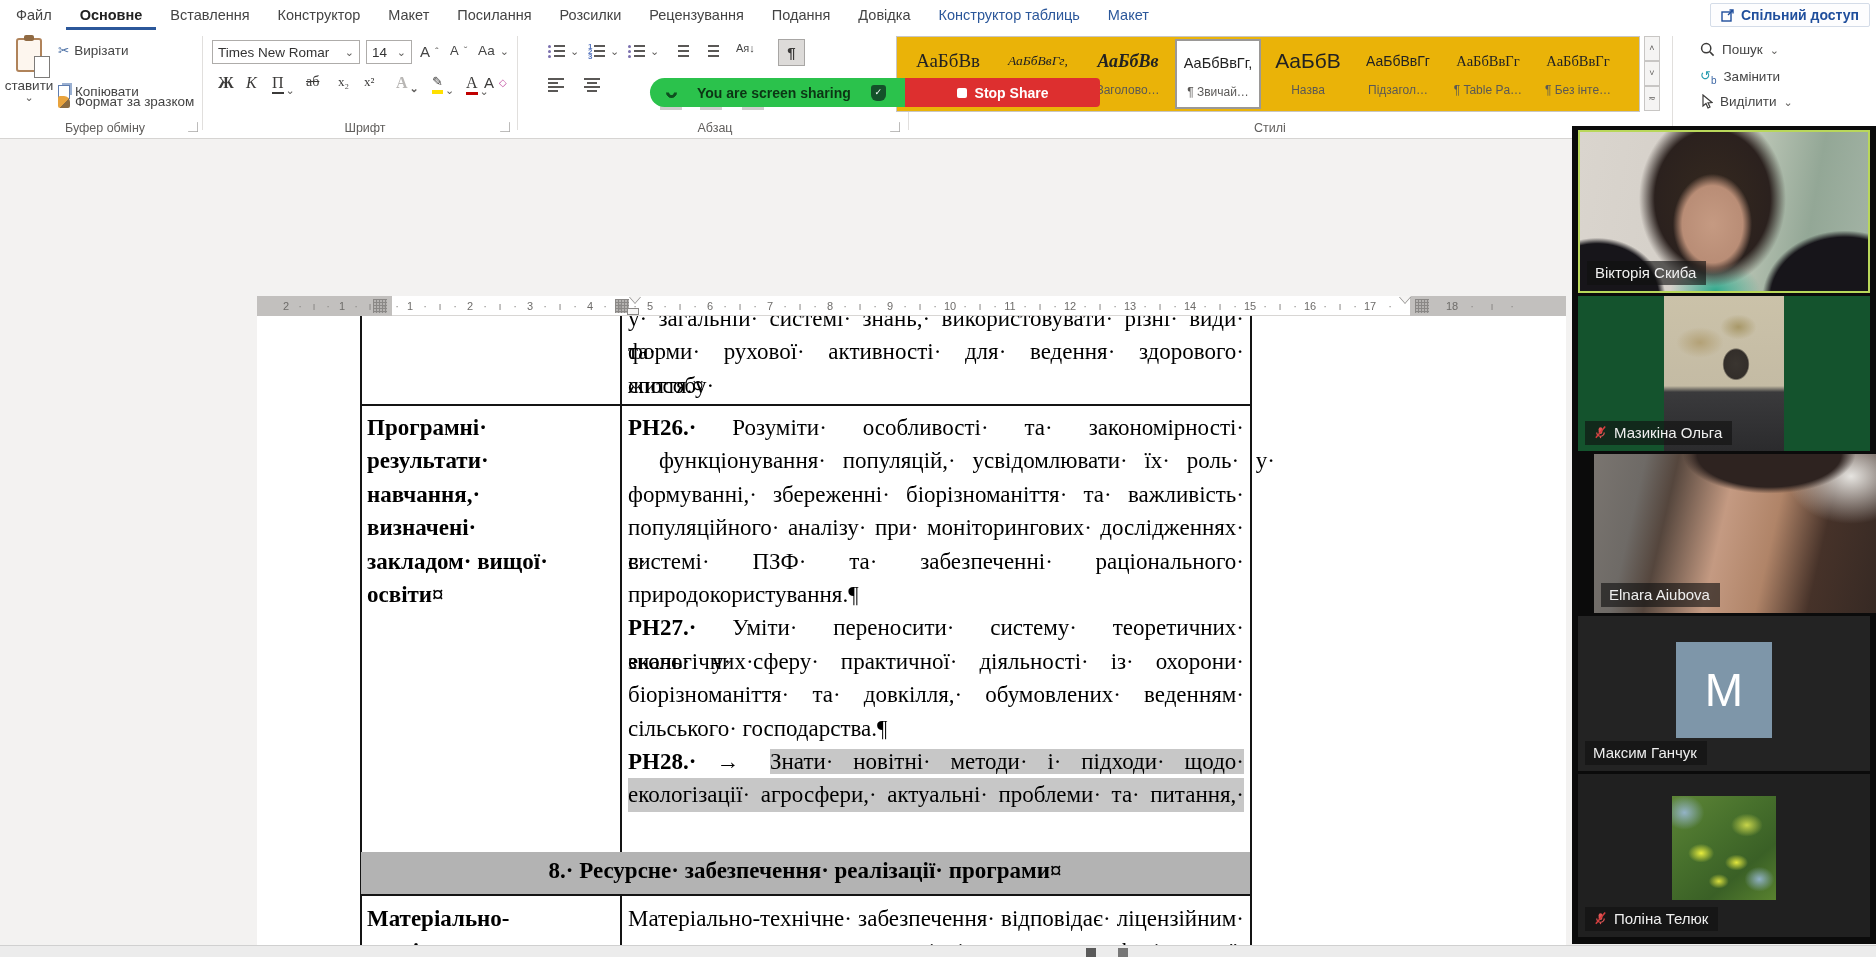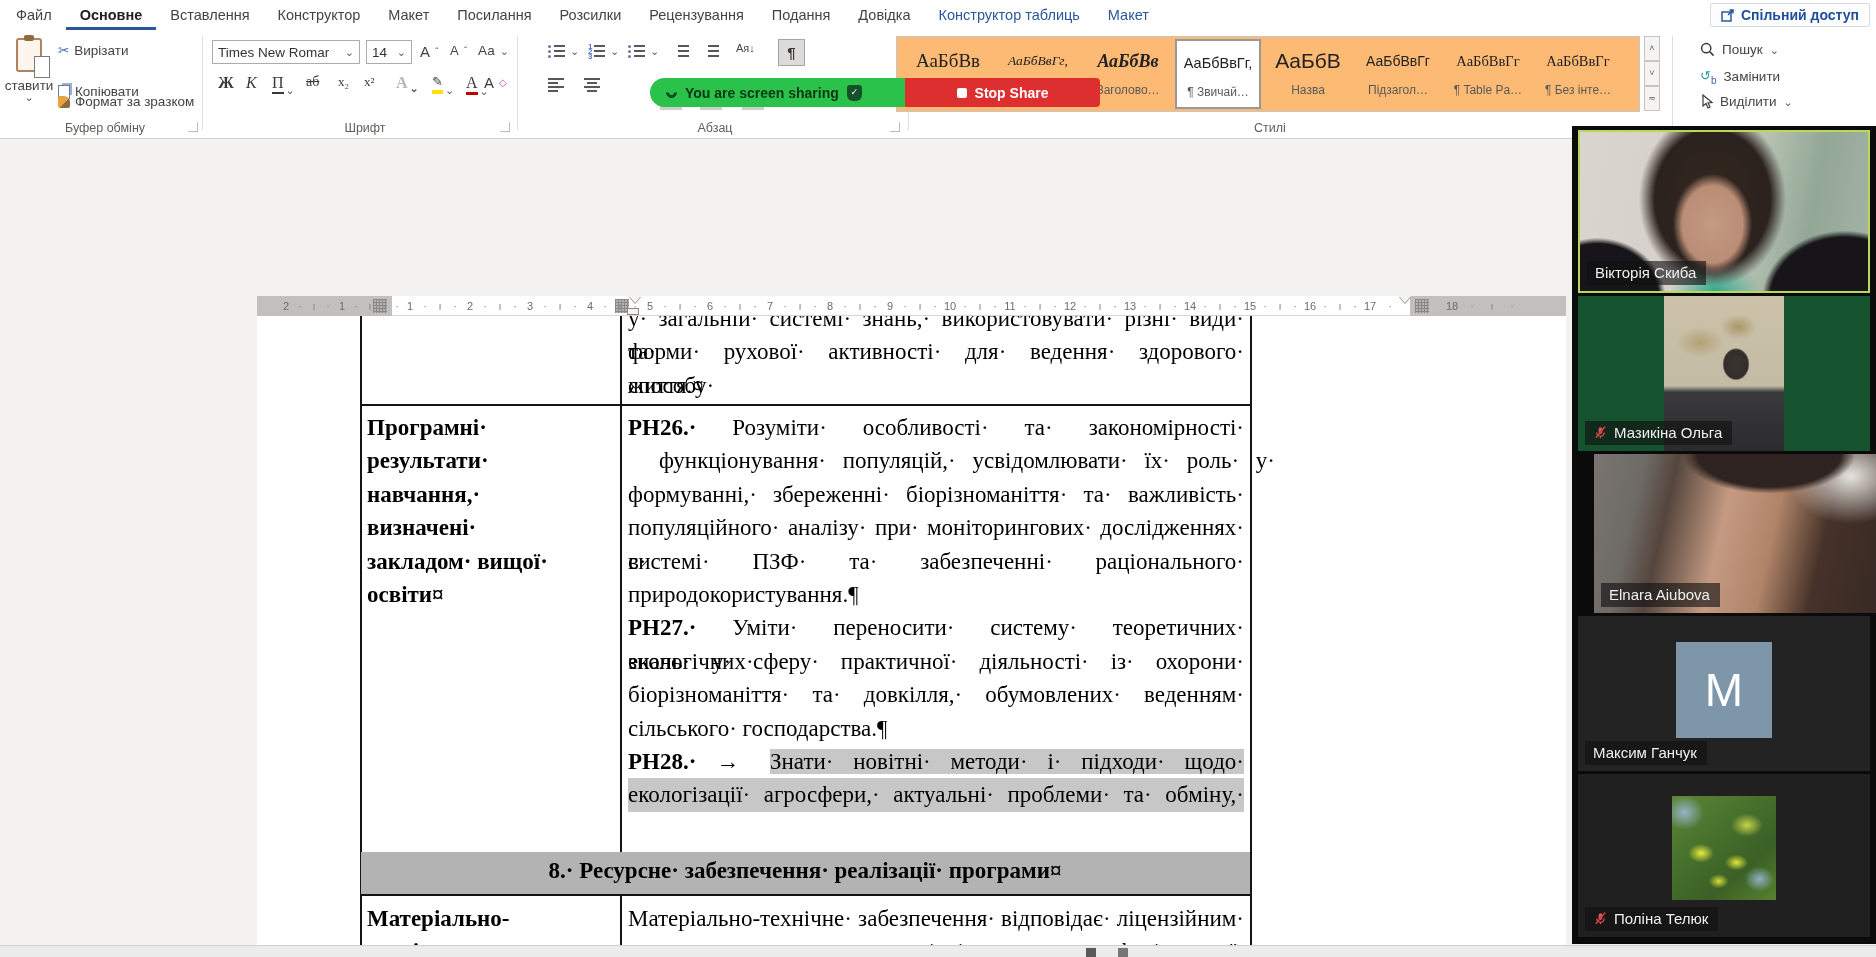--- a/index.html
+++ b/index.html
@@ -54,21 +54,21 @@
   .list-icn b:nth-child(4){top:1px} .list-icn b:nth-child(5){top:6px} .list-icn b:nth-child(6){top:11px}
   .num-icn b { background:none; color:#5a78c0; font-size:8px; line-height:4px; width:auto; }
   .align-icn { width:16px; height:13px; position:relative; }
   .align-icn i { position:absolute; left:0; height:2px; background:#5a5856; }
   .pilcrow-btn { position:absolute; width:27px; height:27px; border:1px solid #a8a6a4; background:#dddbd9;
                  text-align:center; font-size:15px; font-weight:bold; line-height:25px; color:#3b3a39; }
   .stub { position:absolute; background:#cfcdcb; }
 
   
   .gallery { position:absolute; left:896px; top:6px; width:744px; height:76px; border:1px solid #c8c6c4;
-             background:#fdba74; overflow:hidden; }
+             background:#eab308; overflow:hidden; }
   .scard { position:absolute; top:2px; width:86px; height:70px; text-align:center; }
   .scard .sample { height:44px; display:flex; align-items:center; justify-content:center; color:#222; }
   .scard .slabel { font-size:12px; color:#5a5856; white-space:nowrap; overflow:hidden; }
   .scard.sel { border:2px solid #9a9896; background:#fff; }
   .s-serif { font-family:"Liberation Serif", serif; font-size:19px; }
   .s-serif-it { font-family:"Liberation Serif", serif; font-style:italic; font-size:13.5px; }
   .s-serif-bi { font-family:"Liberation Serif", serif; font-style:italic; font-weight:bold; font-size:18px; }
   .s-sans { font-size:14.5px; }
   .s-title { font-size:21px; }
   .s-sub { font-size:14px; color:#5f6e86; }
@@ -77,21 +77,21 @@
   .gscroll div { height:25px; border:1px solid #c8c6c4; background:#f5f4f3; font-size:9px; text-align:center;
                  line-height:23px; color:#605e5c; }
 
   
   .ed-row { position:absolute; left:1700px; display:flex; align-items:center; gap:7px; font-size:13.5px; }
 
   
   .banner { position:absolute; left:650px; top:78px; width:450px; height:29px; z-index:15; display:flex;
             font-size:14px; }
   .banner-green { width:255px; background:#2bc24c; border-radius:15px 0 0 15px; display:flex;
-                  align-items:center; gap:8px; padding-left:16px; }
+                  align-items:center; gap:20px; padding-left:16px; }
   .banner-msg { font-weight:bold; color:#0c3514; }
   .phone-icn { width:11px; height:11px; border:3px solid transparent; border-left-color:#0e4f1f;
                border-bottom-color:#0e4f1f; border-radius:50%; transform:rotate(-45deg); }
   .shield-icn { width:15px; height:16px; background:#14512a; color:#fff; font-size:9px; text-align:center;
                 line-height:15px; border-radius:3px 3px 6px 6px; }
   .banner-stop { width:195px; background:#dd2f2f; border-radius:0 4px 4px 0; display:flex; align-items:center;
                  justify-content:center; gap:8px; color:#fff; font-weight:bold; }
   .stop-square { width:10px; height:10px; background:#fff; border-radius:2px; }
 
   
@@ -459,21 +459,21 @@
       <div class="doc-line jl" style="left:371px; top:215.2px;">популяційного· аналізу· при· моніторингових· дослідженнях· в·</div>
       <div class="doc-line jl" style="left:371px; top:248.6px;">системі· ПЗФ· та· забезпеченні· раціонального·</div>
       <div class="doc-line jlast" style="left:371px; top:282px;">природокористування.¶</div>
 
       <div class="doc-line jl" style="left:371px; top:315.4px;"><b>РН27.·</b> <span>Уміти· переносити· систему· теоретичних· екологічних·</span></div>
       <div class="doc-line jl" style="left:371px; top:382.2px;">біорізноманіття· та· довкілля,· обумовлених· веденням·</div>
       <div class="doc-line jl" style="left:371px; top:348.8px;">знань· у· сферу· практичної· діяльності· із· охорони·</div>
       <div class="doc-line jlast" style="left:371px; top:415.6px;">сільського· господарства.¶</div>
 
       <div class="doc-line jl" style="left:371px; top:449px;"><b>РН28.·</b> <span class="tabmark">→</span> <span class="hl">Знати· новітні· методи· і· підходи· щодо·</span></div>
-      <div class="doc-line jl hl" style="left:371px; top:482.4px;">екологізації· агросфери,· актуальні· проблеми· та· обміну,·</div>
+      <div class="doc-line jl hl" style="left:371px; top:482.4px;">екологізації· агросфери,· актуальні· проблеми· та· питання,·</div>
 
       <div class="sect-row"></div>
       <div class="sect-title">8.· Ресурсне· забезпечення· реалізації· програми¤</div>
 
       <div class="bcell" style="left:110px; top:606px; width:245px;">
         <div>Матеріально-</div>
         <div>технічне·</div>
 
       </div>
 

